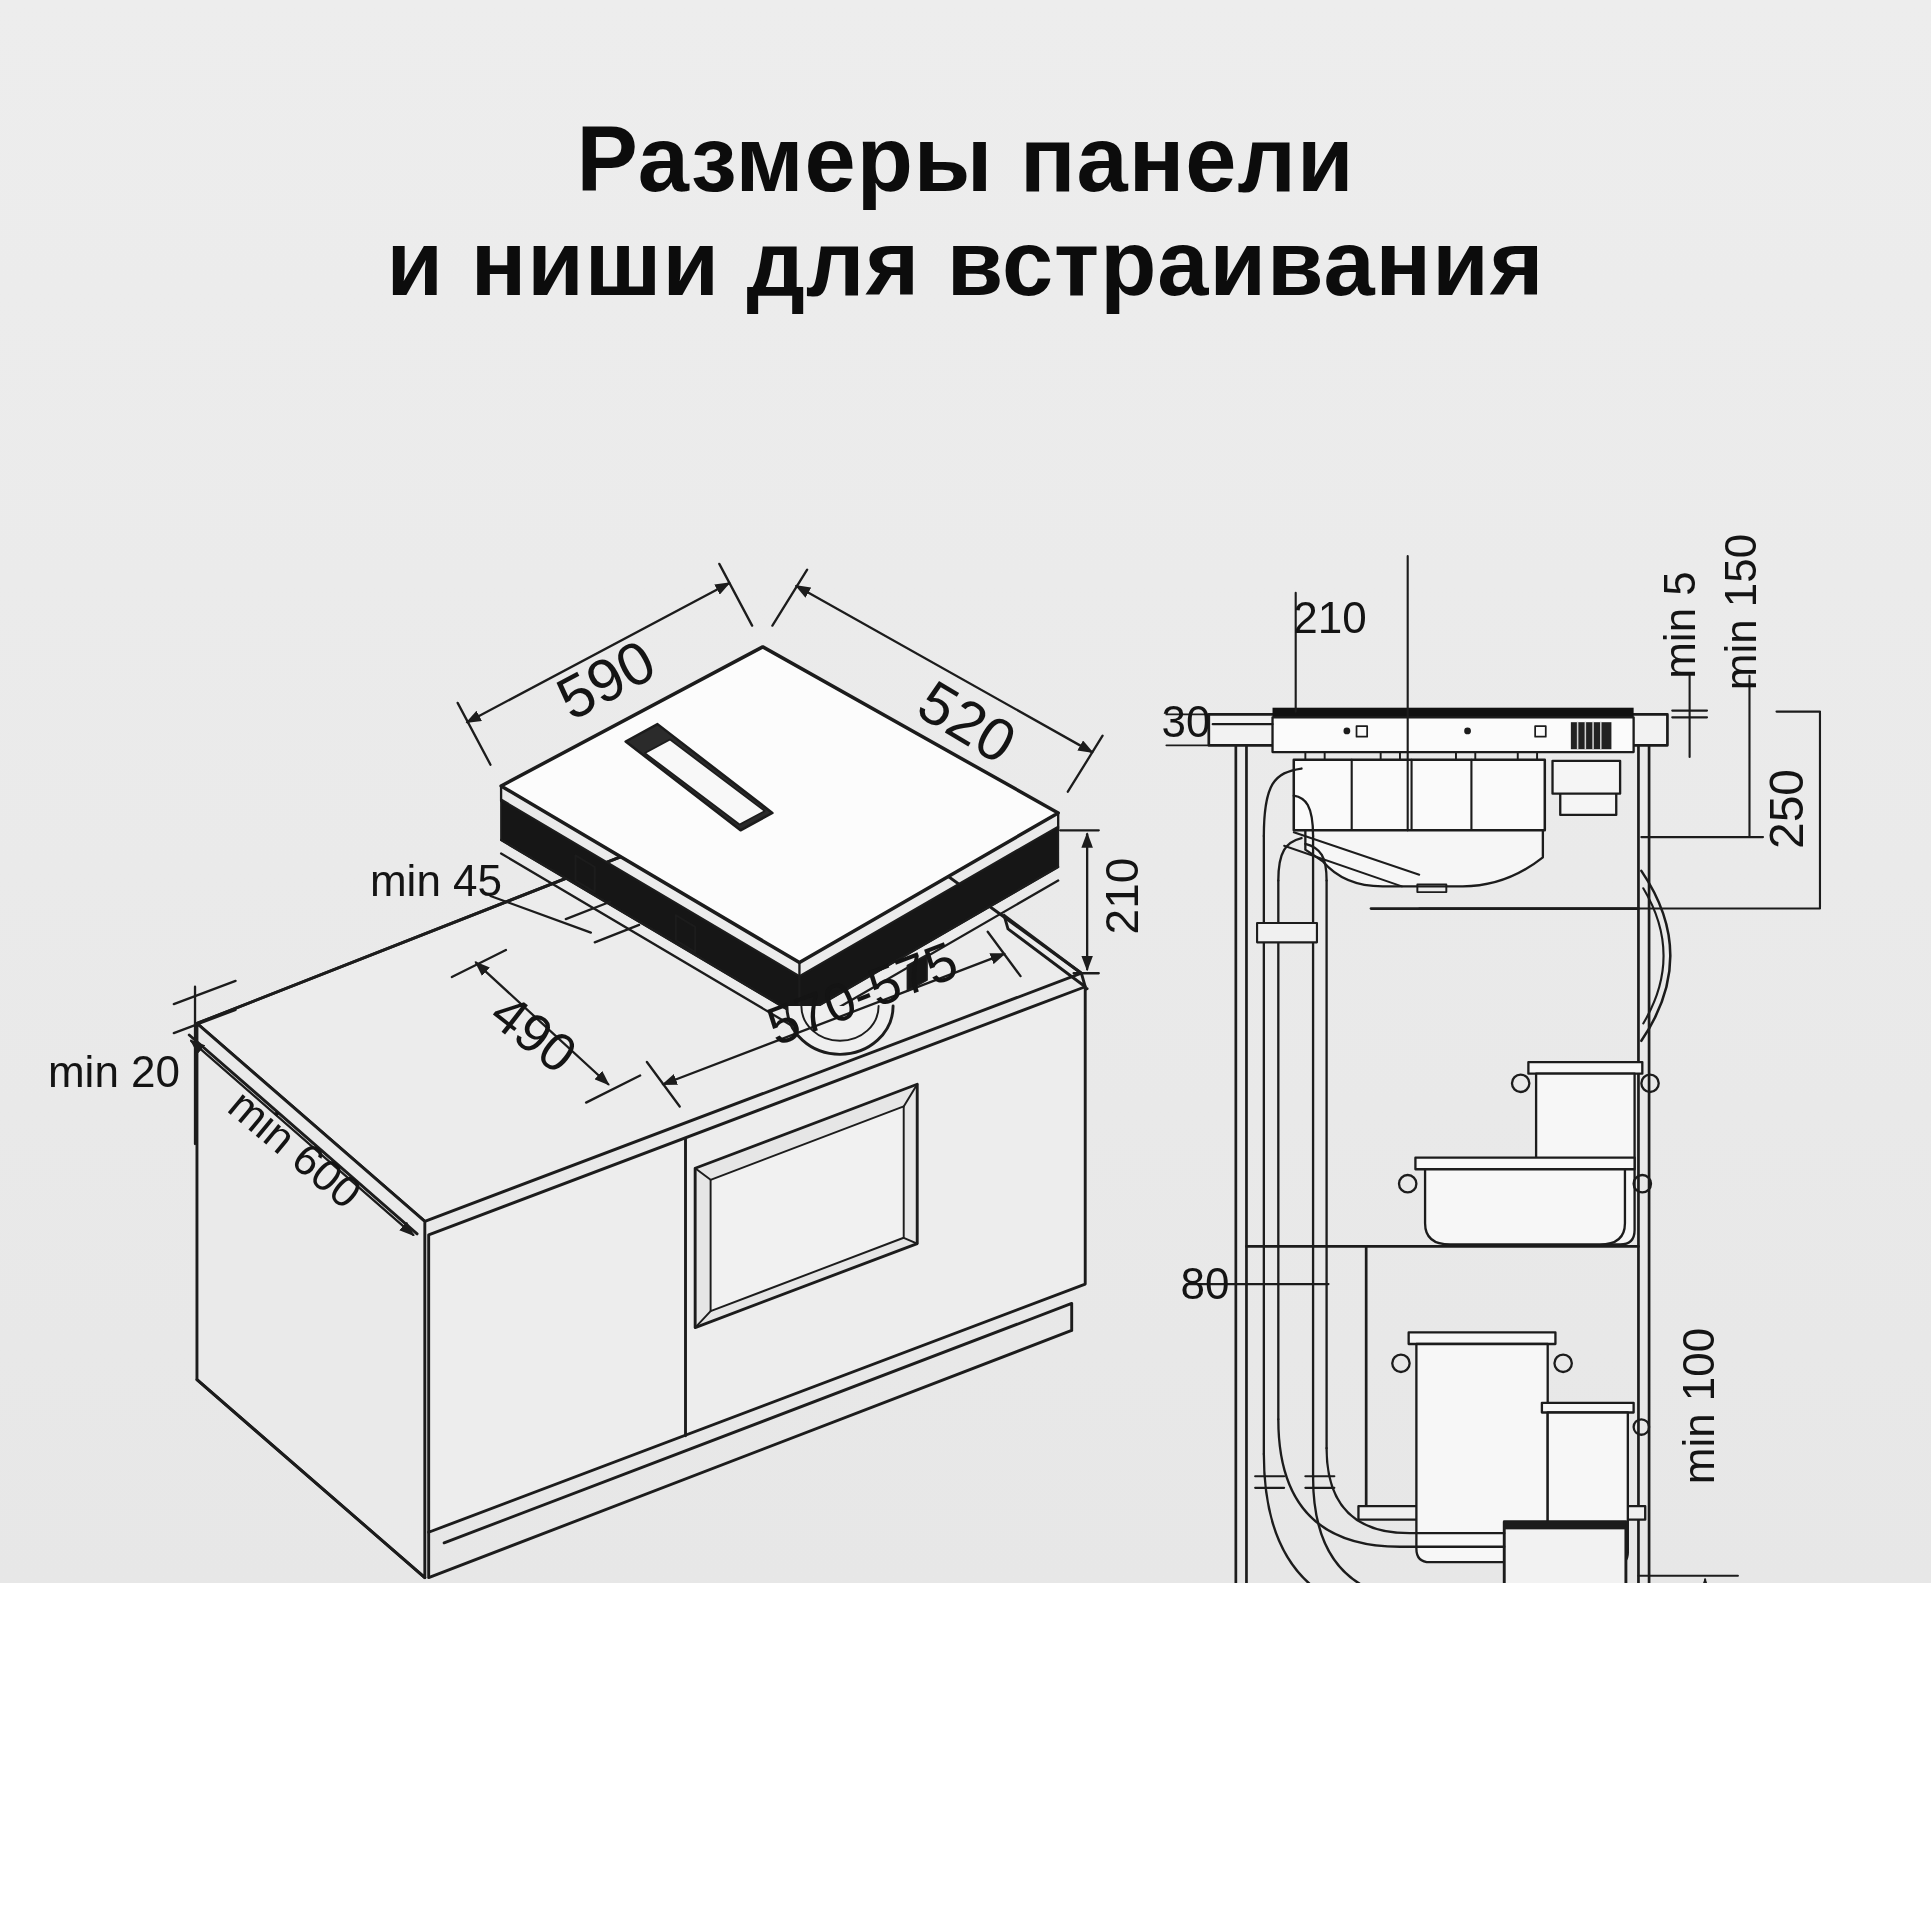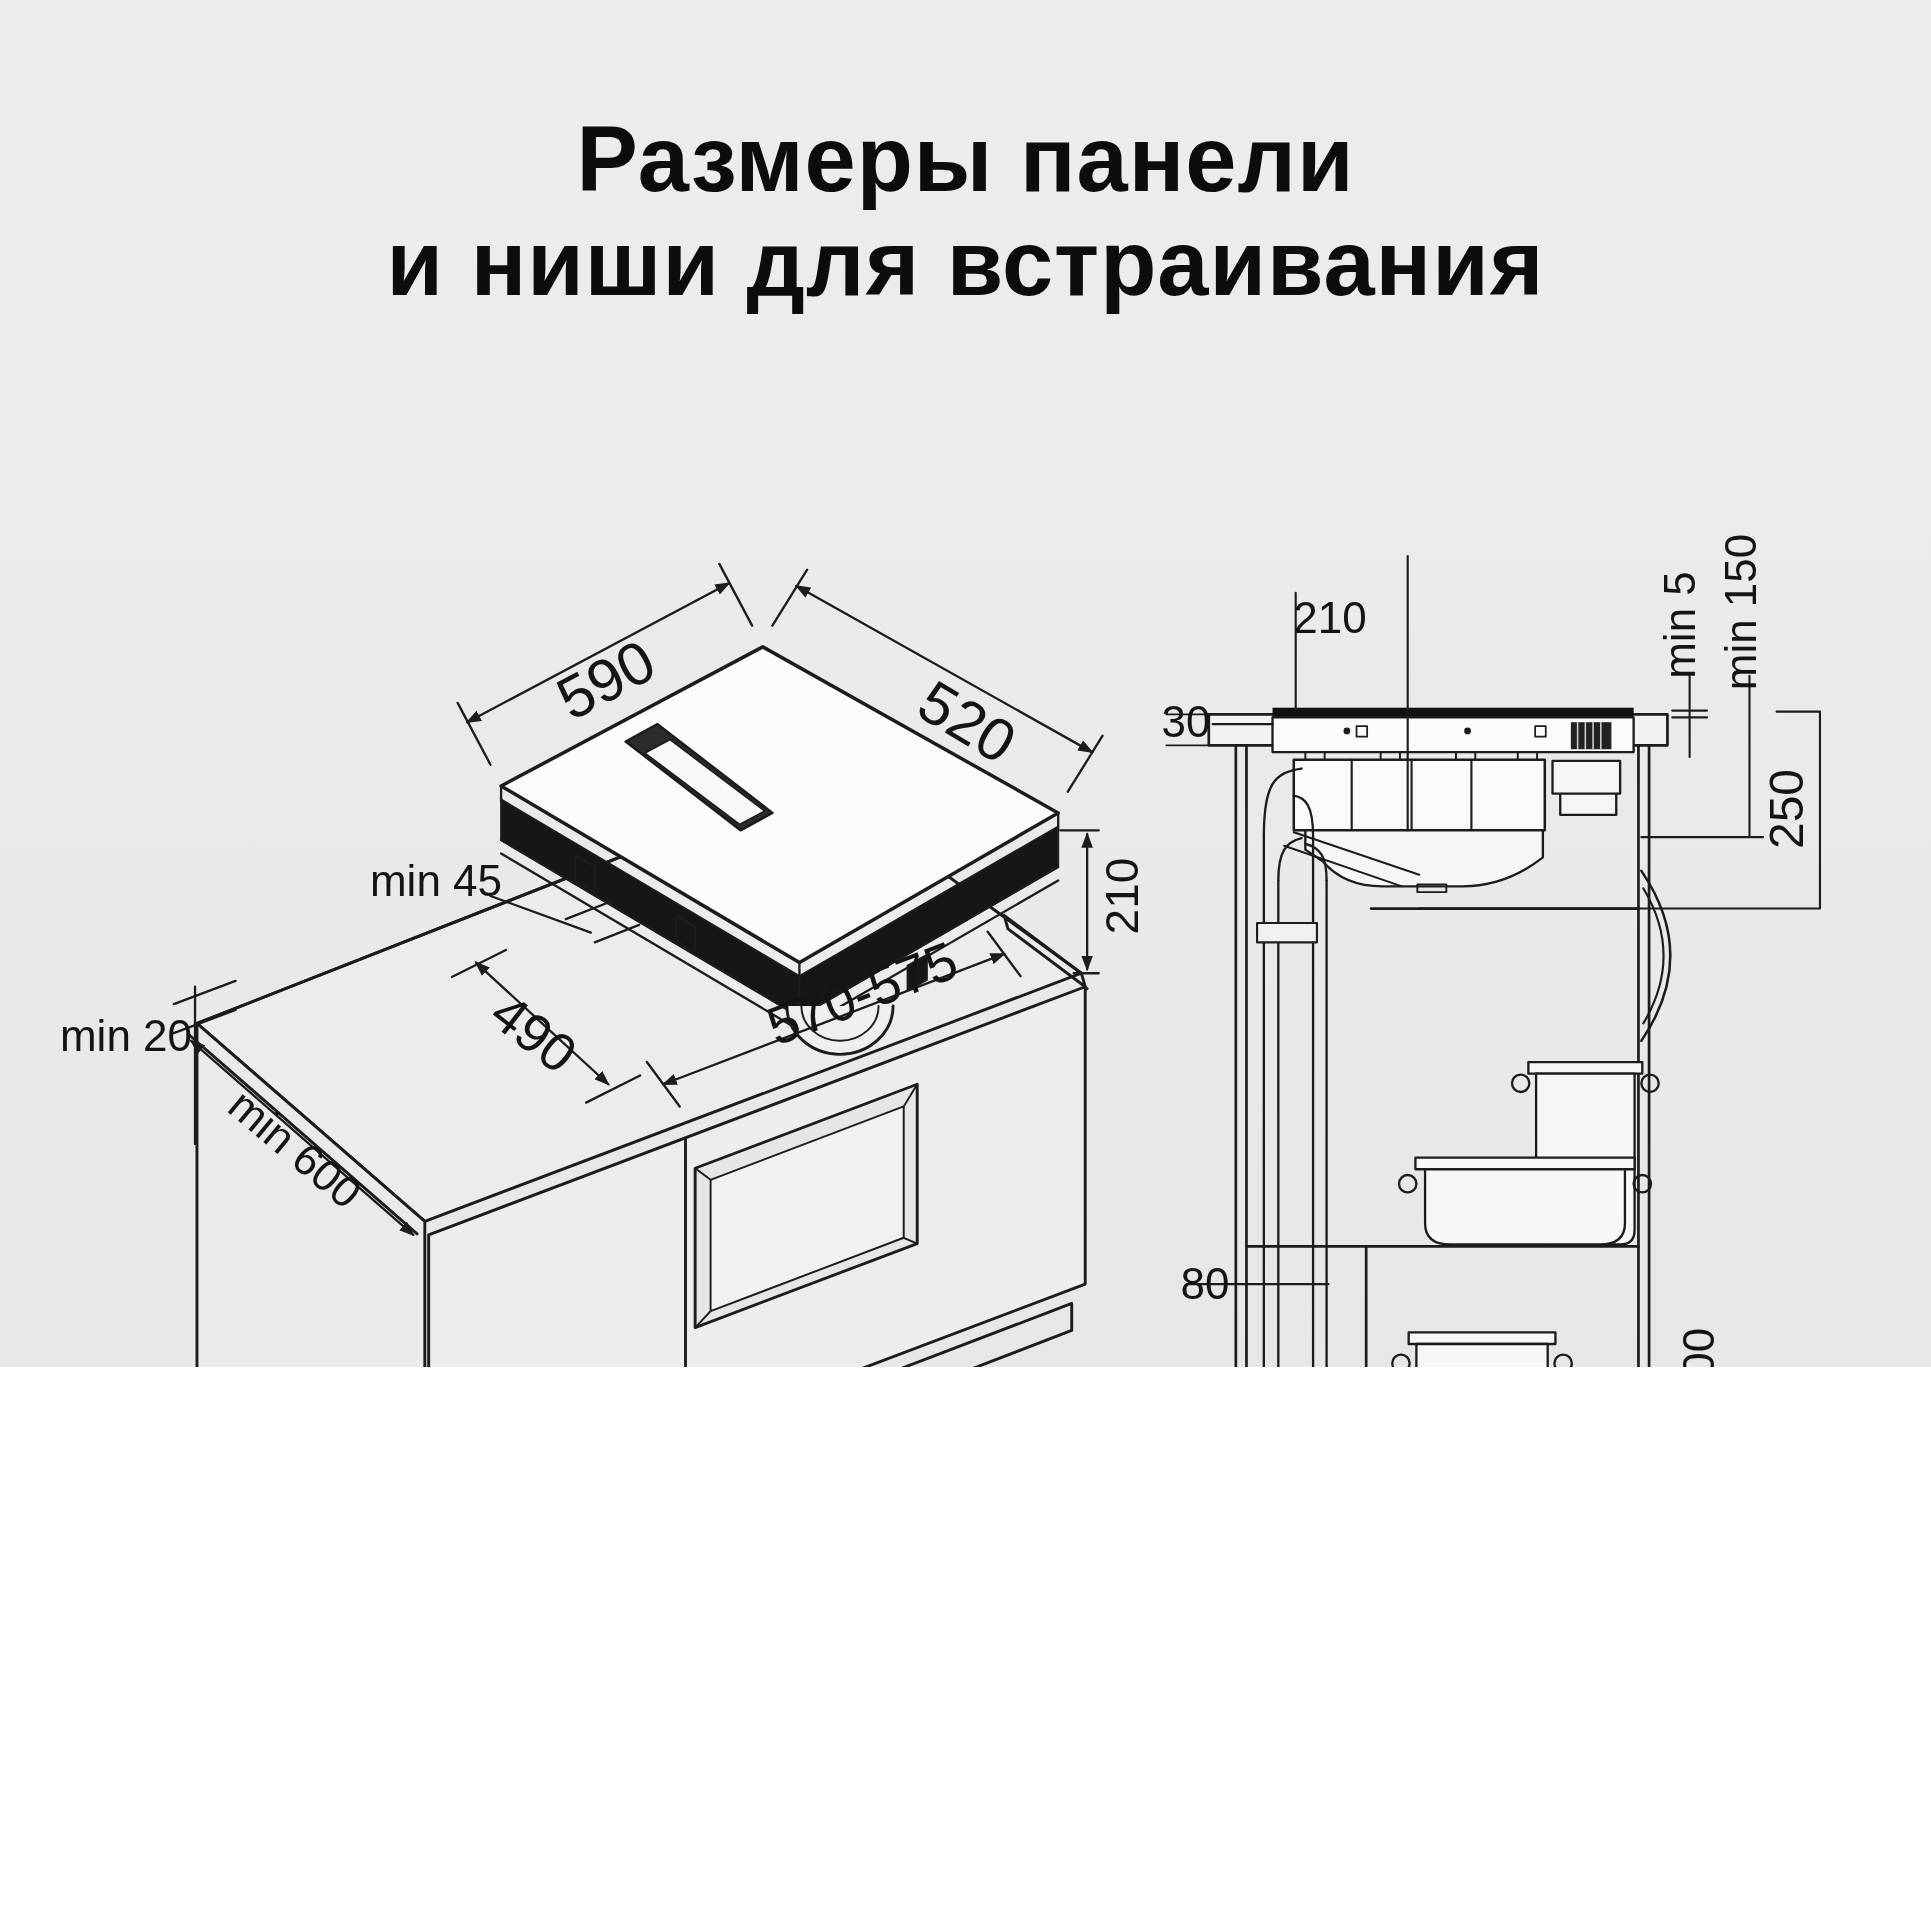--- a/index.html
+++ b/index.html
@@ -1,17 +1,17 @@
 <!DOCTYPE html>
 <html><head>
 <meta charset="utf-8">
 <style>
   html,body{margin:0;padding:0;}
   body{width:1931px;height:1931px;font-family:"Liberation Sans",sans-serif;}
-  .stage{position:relative;width:1931px;height:1367px;overflow:hidden;
+  .stage{position:relative;width:1931px;height:1583px;overflow:hidden;
          background:linear-gradient(180deg,#ededed 0%,#eaeaea 55%,#e7e7e7 100%);}
   .title{position:absolute;left:0;top:108px;width:1931px;text-align:center;
          color:#0c0c0c;font-weight:700;line-height:1.13;font-size:92px;letter-spacing:1px;}
   .title .tline{display:block;}
   svg{position:absolute;left:0;top:0;}
   .dim{position:absolute;color:#141414;white-space:nowrap;font-weight:400;
        transform:translate(-50%,-50%);transform-origin:center center;}
   .dim.big{font-size:60px;}
   .dim.mid{font-size:54px;}
   .dim.sm{font-size:44px;}
@@ -189,21 +189,21 @@
       </g>
     </g>
   </svg>
 
   <span class="dim big" style="left:606px;top:680px;transform:translate(-50%,-50%) rotate(-28deg);">590</span>
   <span class="dim big" style="left:967px;top:722px;transform:translate(-50%,-50%) rotate(31deg);">520</span>
   <span class="dim sm" style="left:436px;top:881px;">min 45</span>
   <span class="dim mid" style="left:534px;top:1033px;transform:translate(-50%,-50%) rotate(38deg);">490</span>
   <span class="dim mid" style="left:862px;top:993px;transform:translate(-50%,-50%) rotate(-21deg);">570-575</span>
   <span class="dim s48" style="left:1122px;top:896px;transform:translate(-50%,-50%) rotate(-90deg);">210</span>
-  <span class="dim sm" style="left:114px;top:1036px;margin-left:12px;">min 20</span>
+  <span class="dim sm" style="left:114px;top:1072px;">min 20</span>
   <span class="dim sm" style="left:295px;top:1149px;transform:translate(-50%,-50%) rotate(40deg);">min 600</span>
 
   <span class="dim sm" style="left:1186px;top:722px;text-align:right;">30</span>
   <span class="dim sm" style="left:1330px;top:618px;">210</span>
   <span class="dim sm" style="left:1680px;top:625px;transform:translate(-50%,-50%) rotate(-90deg);">min 5</span>
   <span class="dim sm" style="left:1741px;top:612px;transform:translate(-50%,-50%) rotate(-90deg);">min 150</span>
   <span class="dim s50" style="left:1786px;top:809px;transform:translate(-50%,-50%) rotate(-90deg);">250</span>
   <span class="dim sm" style="left:1157px;top:1284px;margin-left:48px;">80</span>
   <span class="dim sm" style="left:1699px;top:1406px;transform:translate(-50%,-50%) rotate(-90deg);">min 100</span>
 </div>

